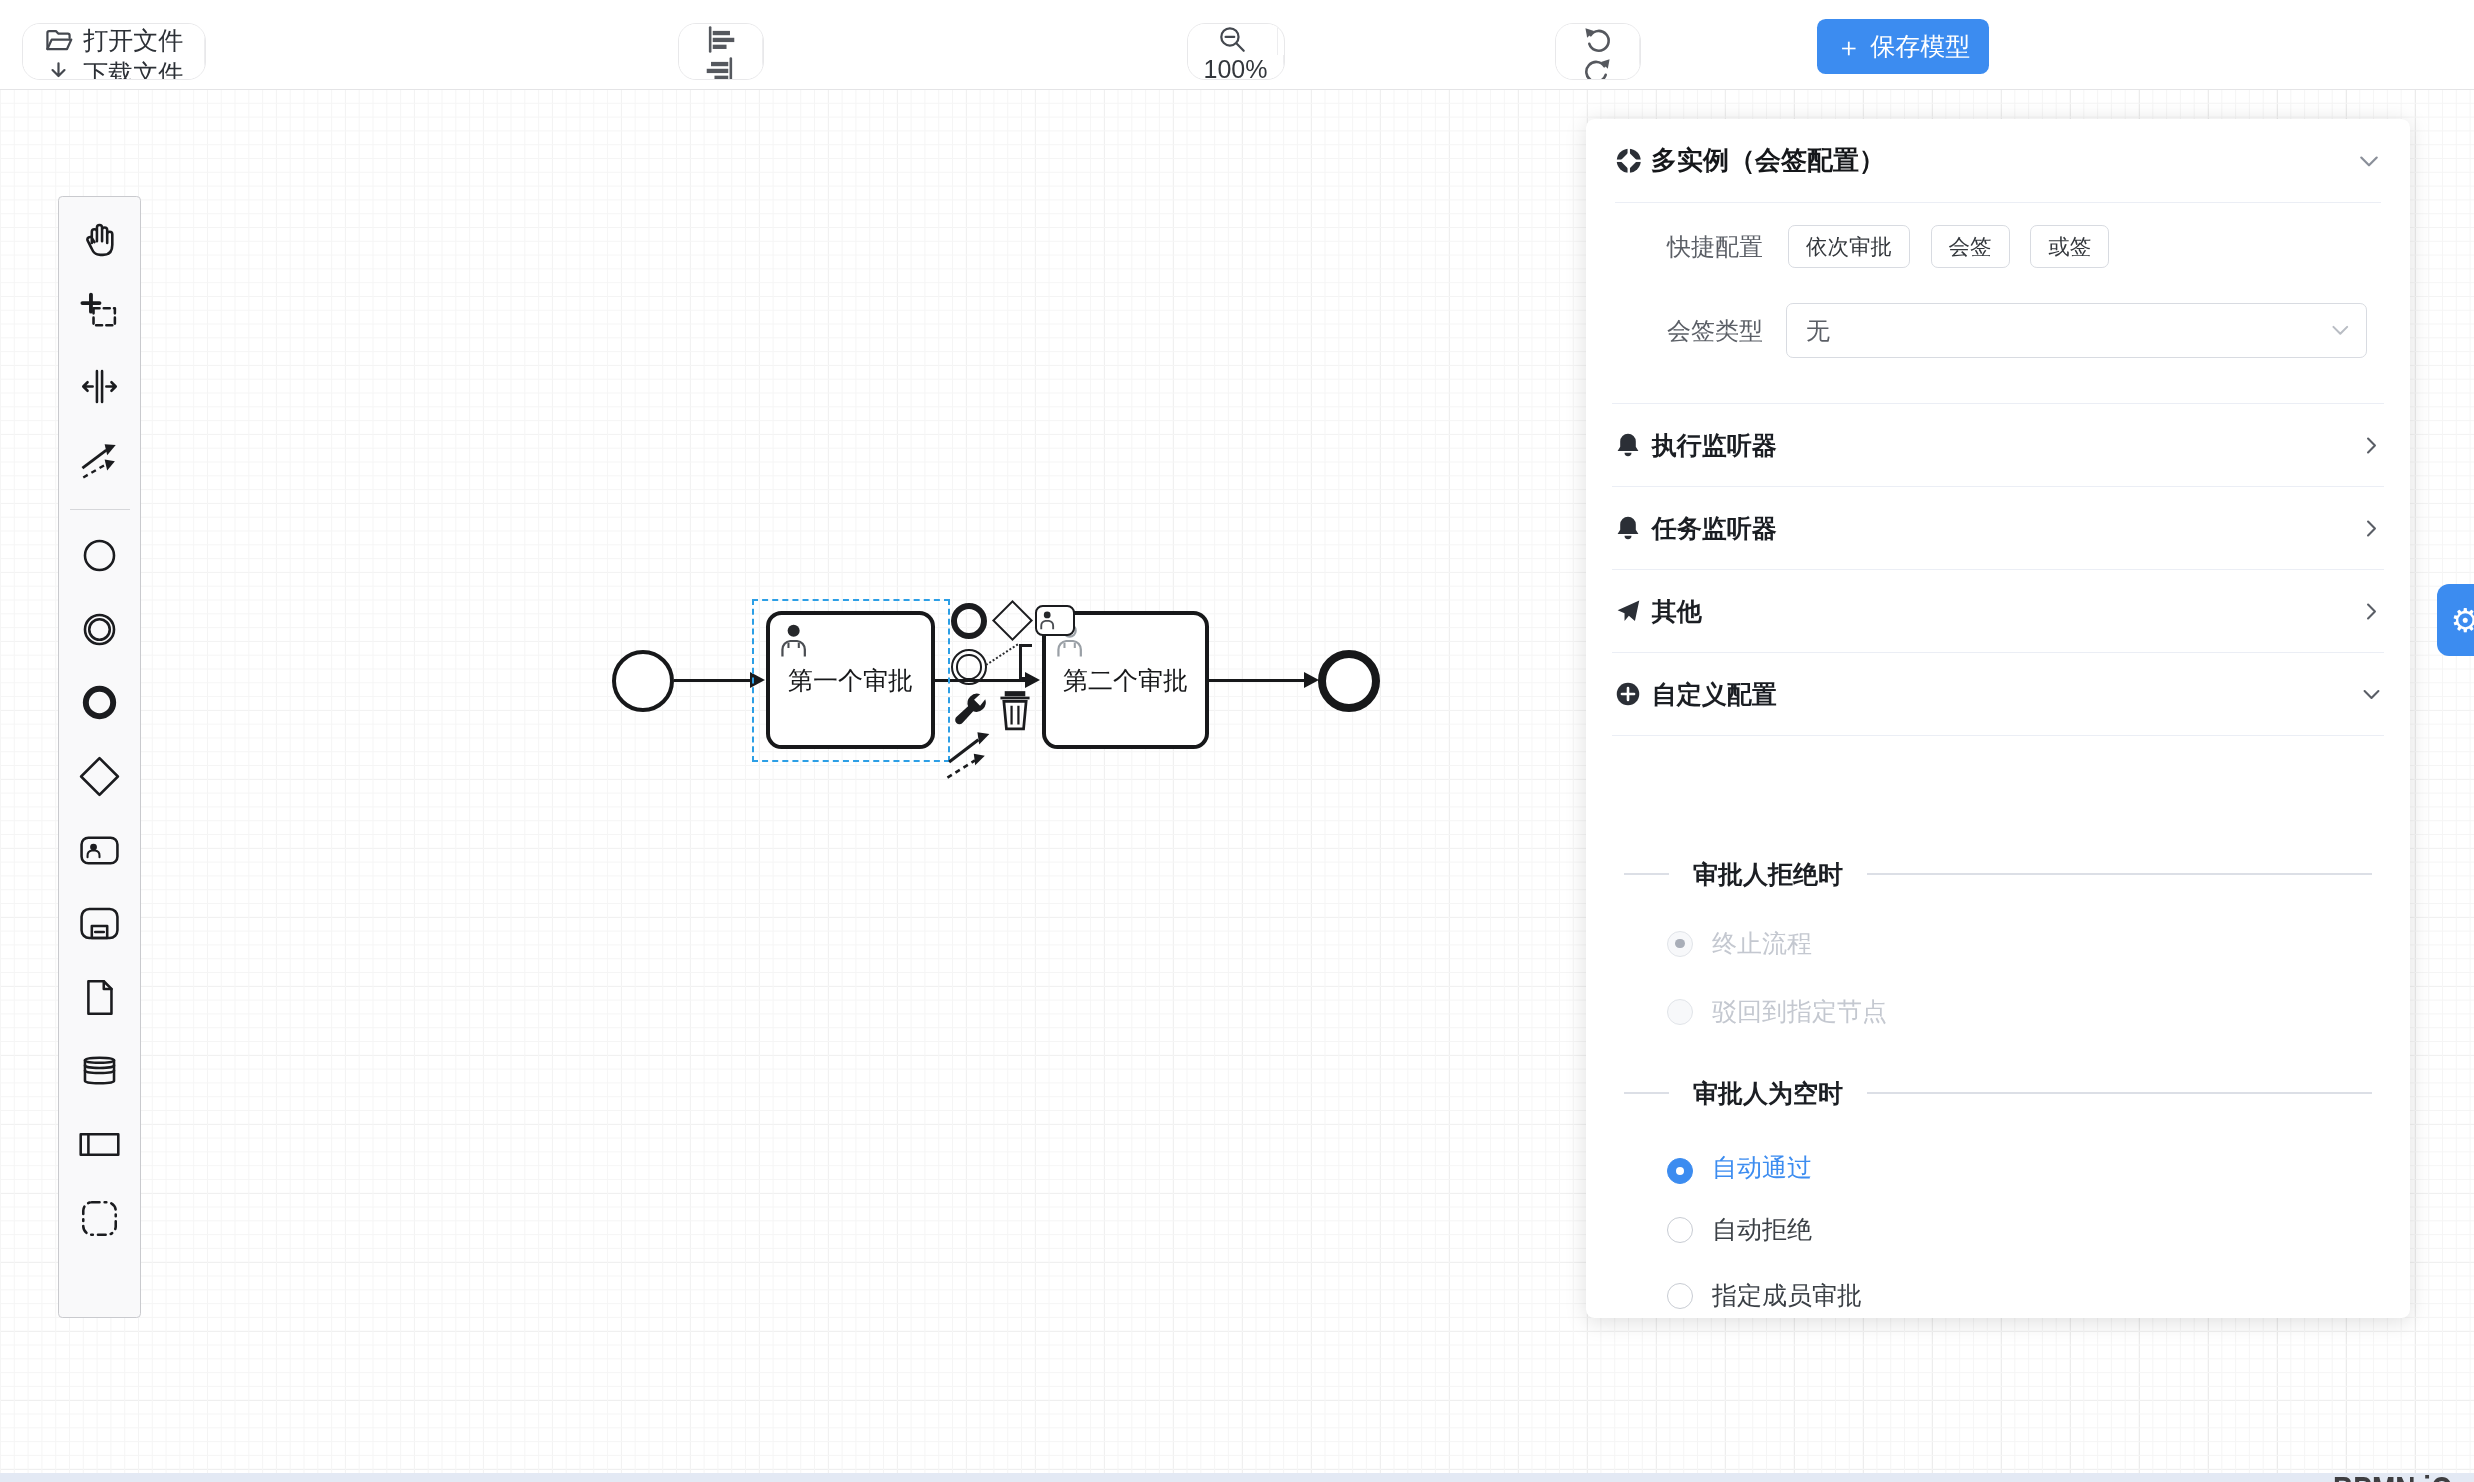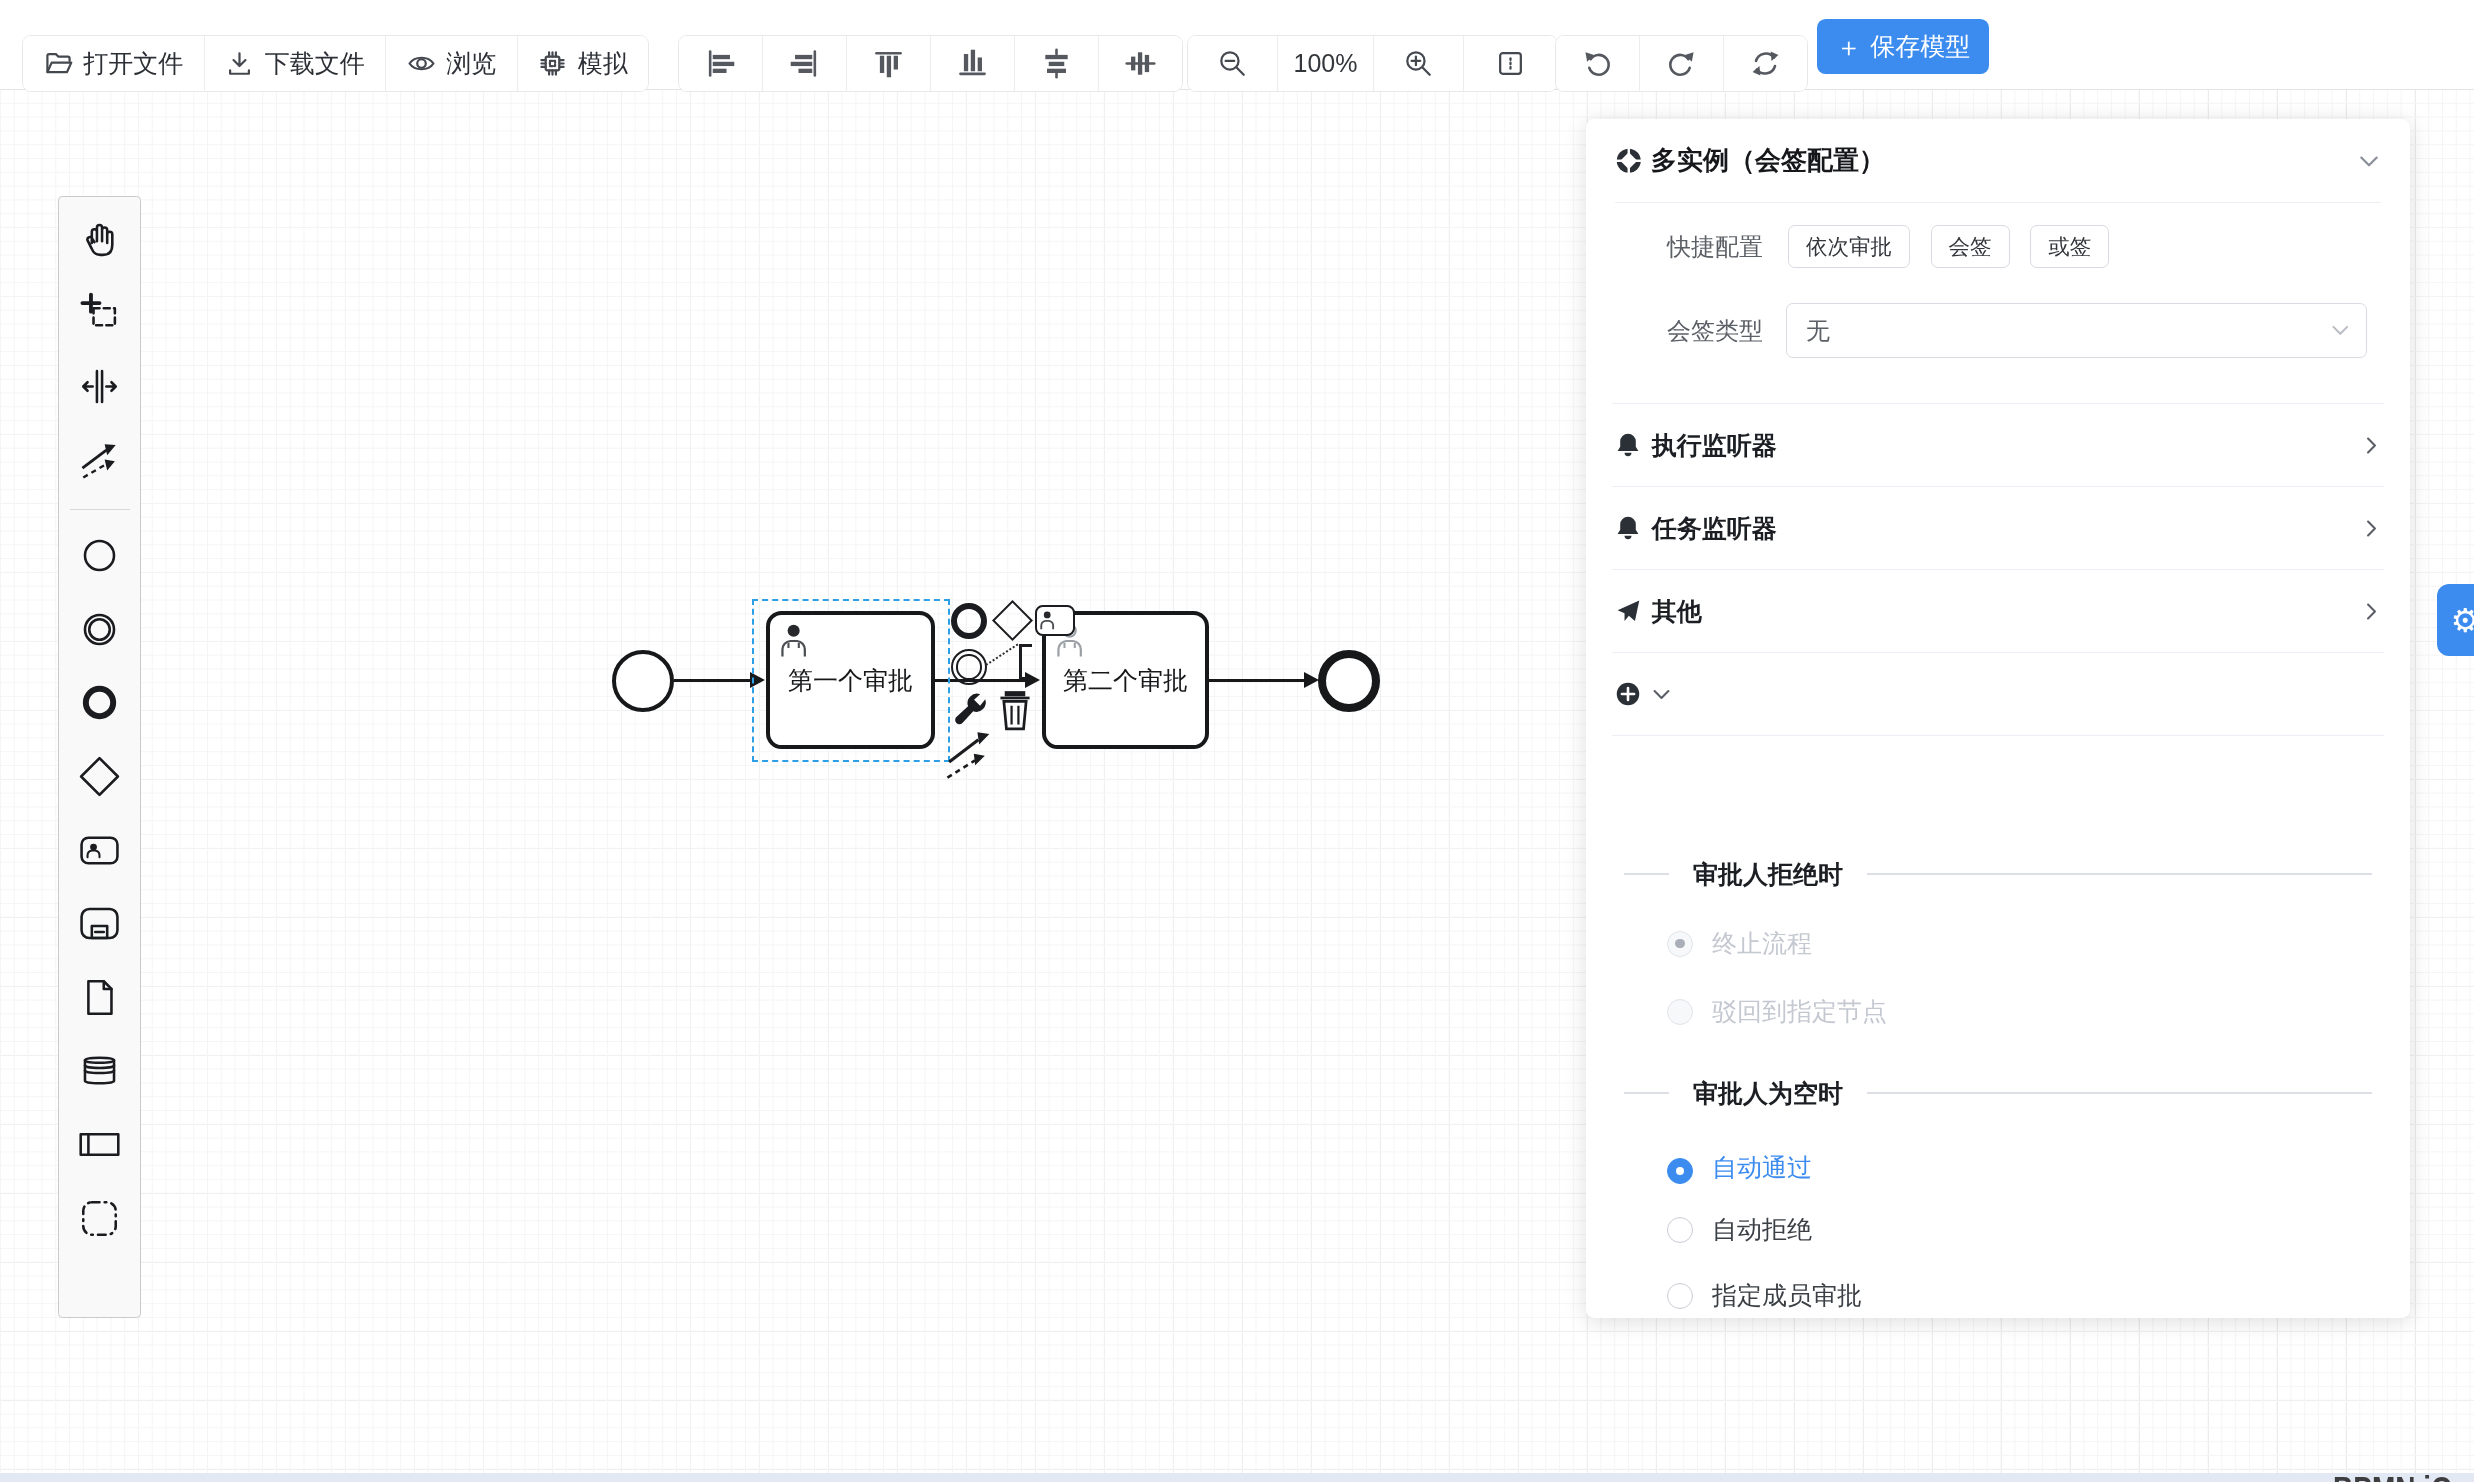--- a/index.html
+++ b/index.html
@@ -9,22 +9,22 @@
   .canvas{position:absolute;left:0;top:89px;right:0;bottom:8.6px;background-color:#fff;
     background-image:
       linear-gradient(#f5f5f5 0.9px,transparent 0.9px),
       linear-gradient(90deg,#f5f5f5 0.9px,transparent 0.9px),
       linear-gradient(#e3e3e3 0.9px,transparent 0.9px),
       linear-gradient(90deg,#e3e3e3 0.9px,transparent 0.9px);
     background-size:13.8px 13.8px,13.8px 13.8px,69px 69px,69px 69px;}
   .bottom-strip{position:absolute;left:0;right:0;bottom:0;height:8.6px;background:#e3e9f4;}
   
   .toolbar{position:absolute;left:0;top:0;right:0;height:89px;background:#fff;border-bottom:0.9px solid #e4e4e6;z-index:30;}
-  .tgroup{position:absolute;top:35px;height:55px;display:flex;align-items:stretch;background:#fff;
-          border:1.7px solid #e8e8ea;border-radius:9px;overflow:hidden;}
+  .tgroup{position:absolute;top:23px;height:55px;display:flex;align-items:stretch;background:#fff;
+          border:1.7px solid #e8e8ea;border-radius:18px;overflow:hidden;flex-direction:column;}
   .tbtn{display:flex;align-items:center;gap:10.3px;padding:0 20.6px;font-size:25px;color:#2c3036;
         border-right:1.7px solid #ededef;cursor:pointer;background:#fff;}
   .tbtn:last-child,.icell:last-child{border-right:none;}
   .icell{display:flex;align-items:center;justify-content:center;border-right:1.7px solid #ededef;cursor:pointer;background:#fff;}
   .zoomtxt{font-size:25px;color:#33373c;}
   .savebtn{position:absolute;left:1817px;top:19px;height:55px;width:172px;background:#3c8cf0;color:#fff;
            border-radius:8.6px;display:flex;align-items:center;justify-content:center;gap:8.6px;
            font-size:25px;cursor:pointer;}
   .savebtn .plus{font-size:26px;line-height:1;}
   .ticon{stroke:#44484f;fill:none;stroke-width:2.6;stroke-linecap:round;stroke-linejoin:round;}
@@ -483,20 +483,21 @@
         <span class="stitle">其他</span>
         <svg width="19" height="19" viewBox="0 0 22 22">
           <polyline points="7,3 15,11 7,19" fill="none" stroke="#5a5e66" stroke-width="2.4" stroke-linecap="round" stroke-linejoin="round"></polyline>
         </svg>
       </div>
       <div class="sec-row">
         <svg width="26" height="26" viewBox="0 0 30 30">
           <circle cx="15" cy="15" r="13" fill="#2b2f36"></circle>
           <path d="M8 15 h14 M15 8 v14" stroke="#fff" stroke-width="3" stroke-linecap="round"></path>
         </svg>
+        <span class="stitle">自定义配置</span>
         <svg width="19" height="19" viewBox="0 0 22 22">
           <polyline points="3,7 11,15 19,7" fill="none" stroke="#5a5e66" stroke-width="2.4" stroke-linecap="round" stroke-linejoin="round"></polyline>
         </svg>
       </div>
     </div>
 
     <div class="p-divider" style="top:735px;">
       <div class="shortline"></div>
       <span class="dtitle">审批人拒绝时</span>
       <div class="longline"></div>

